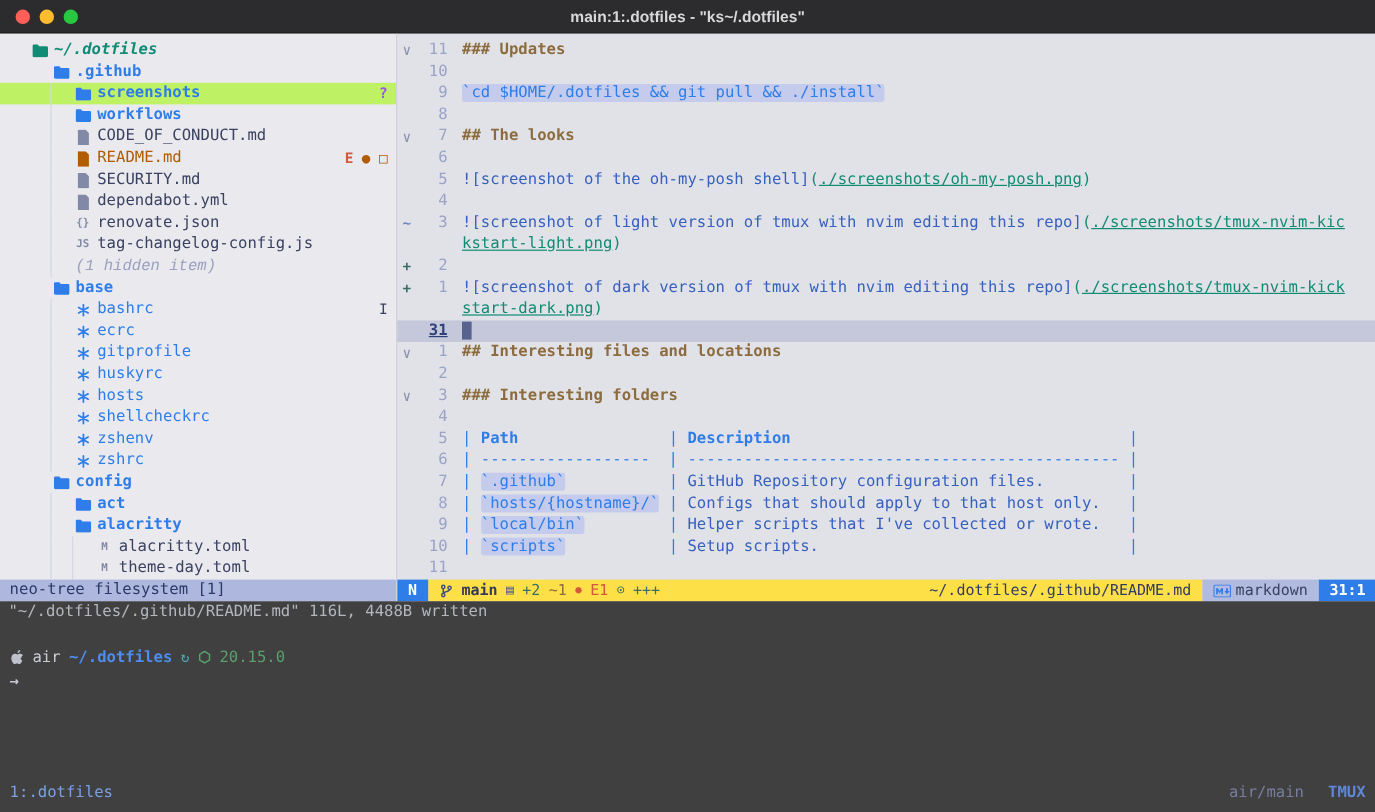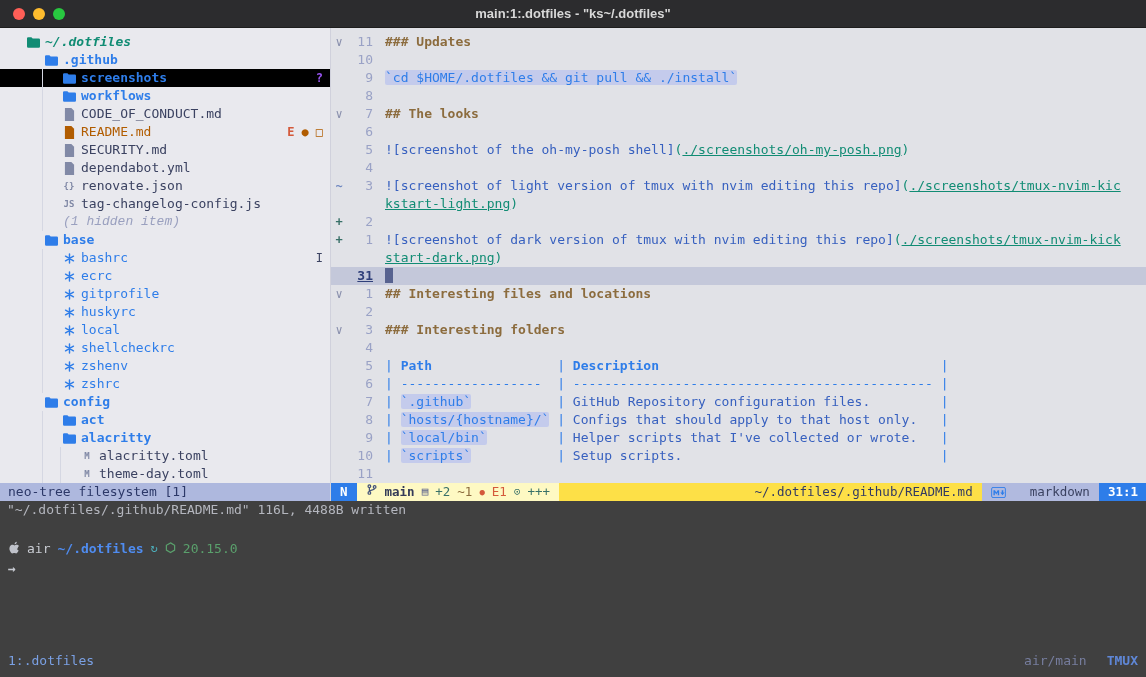--- a/index.html
+++ b/index.html
@@ -18,21 +18,21 @@
   .term { position:absolute; top:28px; left:0; right:0; bottom:0; background:#404040; }
 
   
   .nvim { position:absolute; top:0; left:0; width:1146px; height:473px; display:flex; }
 
   
   .neotree { width:330px; height:473px; background:#e9e9ee; position:relative; overflow:hidden; }
   #nt-list { padding-top:5px; }
   .nt-row { height:18px; display:flex; align-items:center; font-size:13px; line-height:18px;
             padding-left:24px; padding-right:7px; white-space:pre; }
-  .nt-row.sel { background:#000000; }
+  .nt-row.sel { background:#bef264; }
   .indent { width:18px; height:18px; flex:none; }
   .indent.g { border-left:1px solid #d5d7e2; }
   .nt-icon { width:18px; flex:none; display:inline-flex; align-items:center; justify-content:center; }
   .nt-icon.ti { font-size:9px; font-weight:700; }
   .ic-teal { color:#118c74; } .ic-blue { color:#2e7de9; } .ic-gray { color:#8189a6; } .ic-orange { color:#b15c00; }
   .nt-name { margin-left:3px; }
   .nm-root { color:#118c74; font-weight:700; font-style:italic; }
   .nm-dir { color:#2e7de9; font-weight:600; }
   .nm-file { color:#3b4261; }
   .nm-shell { color:#2e7de9; }
@@ -63,31 +63,31 @@
   .seg-code { background:#c4cbec; color:#2e7de9; border-radius:2px;margin-top:28px; }
   .seg-link { color:#118c74; }
   .seg-linku { color:#118c74; text-decoration:underline; }
   .seg-pipe { color:#2e7de9; }
   .seg-th { color:#2e7de9; font-weight:700; }
 
   
   .statusline { position:absolute; left:0; bottom:0; width:816px; height:18px; display:flex;
                 font-size:12.5px; line-height:18px; white-space:pre; }
   .sl-mode { background:#2e7de9; color:#fff; font-weight:700; padding:0 9px; }
-  .sl-git { background:#fef9c3; color:#343b58; padding:0 9px; display:flex; align-items:flex-start; gap:7px; }
+  .sl-git { background:#fde047; color:#343b58; padding:0 9px; display:flex; align-items:center; gap:7px; }
   .sl-branch { color:#343b58; font-weight:600; }
   .sl-buf-icon { color:#5a628c; font-size:11px; }
   .sl-add { color:#387068; }
   .sl-chg { color:#8c6c3e; }
   .sl-err-icon { color:#d4593a; font-size:9px; }
   .sl-err { color:#d4593a; }
   .sl-hunk-icon { color:#387068; font-size:11px; }
   .sl-hunk { color:#387068; }
   .sl-path { background:#fde047; color:#333b63; padding:0 9px; flex:1; overflow:hidden;text-align:right; }
-  .sl-ft { background:#b1badf; color:#3b4261; padding:0 9px; display:flex; align-items:center; gap:24px; }
+  .sl-ft { background:#b1badf; color:#3b4261; padding:0 9px; display:flex; align-items:center; gap:4px; }
   .sl-pos { background:#2e7de9; color:#fff; font-weight:700; padding:0 9px;text-align:right; }
 
   
   .cmdline { position:absolute; top:473px; left:0; height:18px; color:#b4b6be; font-size:13px;
              line-height:18px; padding-left:7px; white-space:pre; }
   .prompt { position:absolute; top:511px; left:8px; height:18px; display:flex; align-items:center;
             gap:7px; font-size:13px; color:#c9ccd3; }
   .p-host { color:#c9ccd3; }
   .p-path { color:#4f8cf0; font-weight:700; }
   .p-sync { color:#4db0bd; font-size:12px; }
@@ -170,21 +170,21 @@
                 </svg></span><span class="nt-name nm-shell">gitprofile</span></div>
             <div class="nt-row"><span class="indent"></span><span class="indent g"></span><span class="nt-icon ic-blue"><svg width="11" height="11" viewBox="0 0 12 12">
                   <g stroke="currentColor" stroke-width="1.6" stroke-linecap="round">
                     <path d="M6 1v10M1.7 3.5l8.6 5M1.7 8.5l8.6-5"></path>
                   </g>
                 </svg></span><span class="nt-name nm-shell">huskyrc</span></div>
             <div class="nt-row"><span class="indent"></span><span class="indent g"></span><span class="nt-icon ic-blue"><svg width="11" height="11" viewBox="0 0 12 12">
                   <g stroke="currentColor" stroke-width="1.6" stroke-linecap="round">
                     <path d="M6 1v10M1.7 3.5l8.6 5M1.7 8.5l8.6-5"></path>
                   </g>
-                </svg></span><span class="nt-name nm-shell">local</span></div>
+                </svg></span><span class="nt-name nm-shell">hosts</span></div>
             <div class="nt-row"><span class="indent"></span><span class="indent g"></span><span class="nt-icon ic-blue"><svg width="11" height="11" viewBox="0 0 12 12">
                   <g stroke="currentColor" stroke-width="1.6" stroke-linecap="round">
                     <path d="M6 1v10M1.7 3.5l8.6 5M1.7 8.5l8.6-5"></path>
                   </g>
                 </svg></span><span class="nt-name nm-shell">shellcheckrc</span></div>
             <div class="nt-row"><span class="indent"></span><span class="indent g"></span><span class="nt-icon ic-blue"><svg width="11" height="11" viewBox="0 0 12 12">
                   <g stroke="currentColor" stroke-width="1.6" stroke-linecap="round">
                     <path d="M6 1v10M1.7 3.5l8.6 5M1.7 8.5l8.6-5"></path>
                   </g>
                 </svg></span><span class="nt-name nm-shell">zshenv</span></div>

